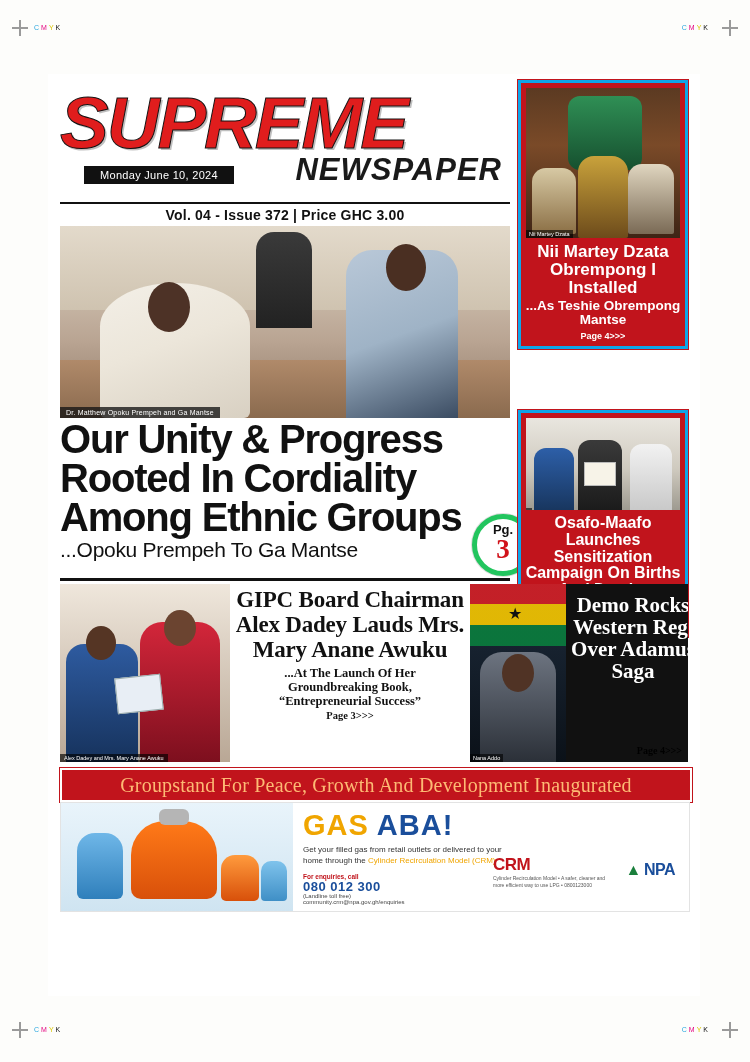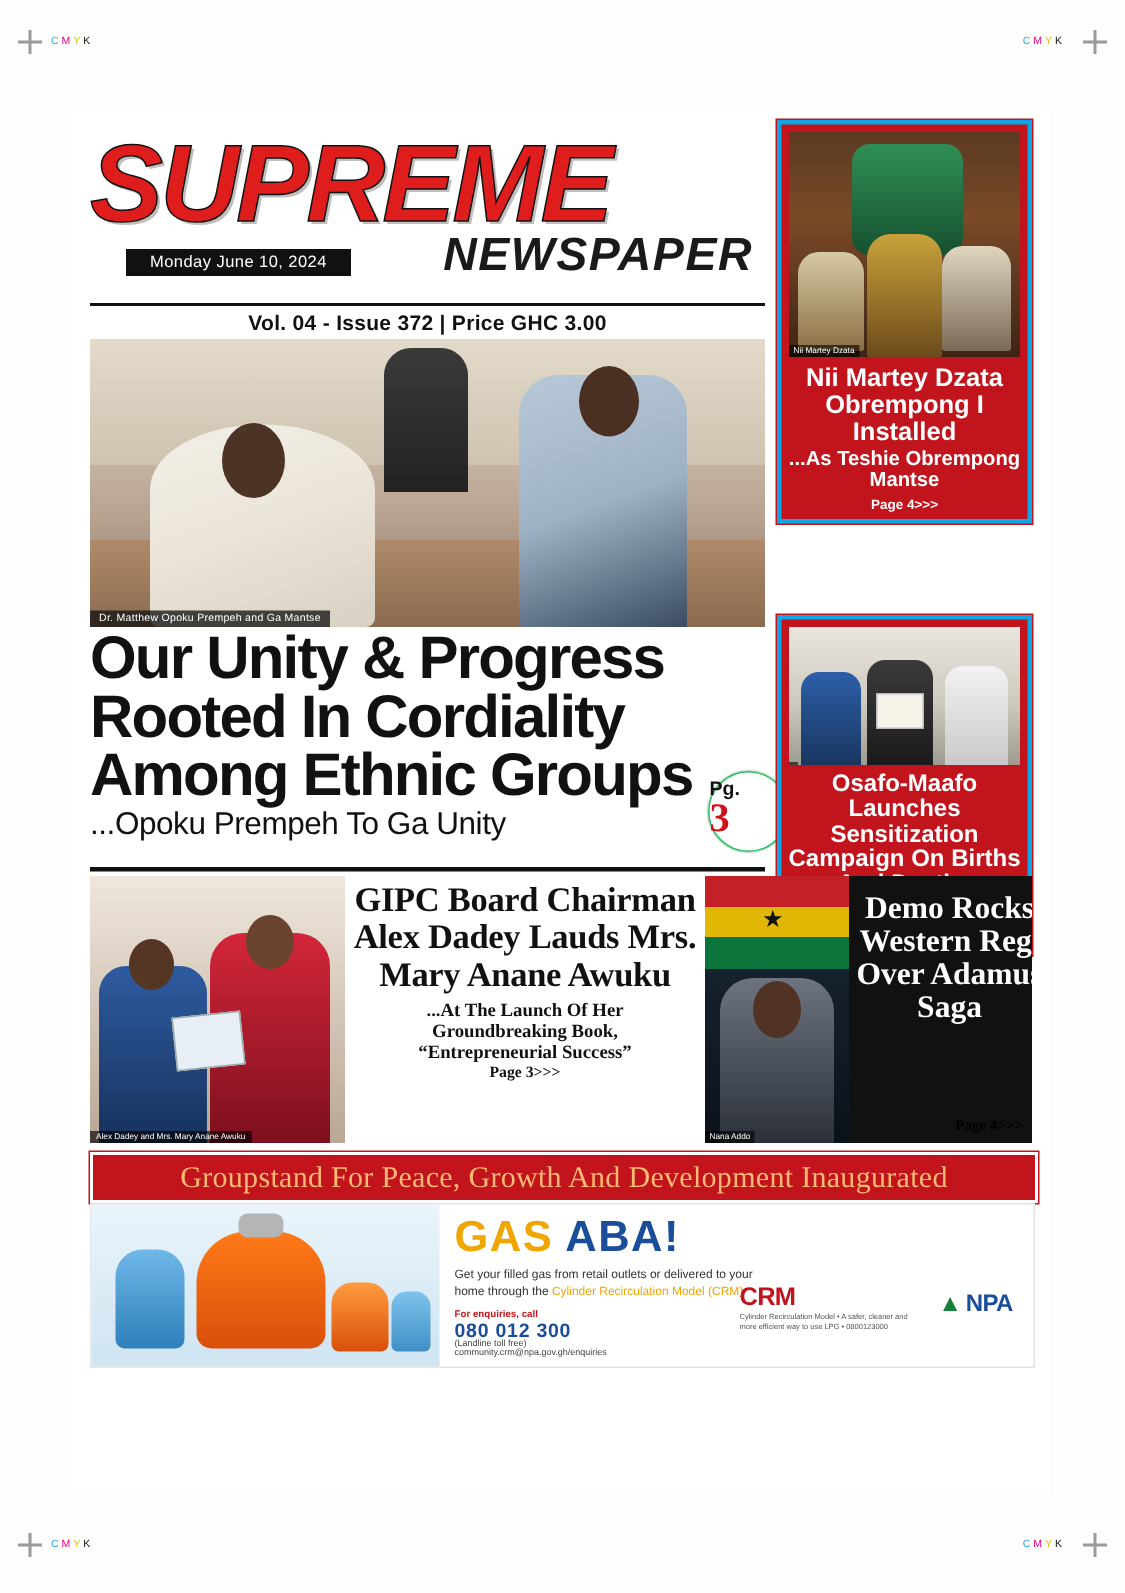--- a/index.html
+++ b/index.html
@@ -203,22 +203,23 @@
     border-top: 3px solid #111;
   }
   .pg-badge {
     position: absolute;
     left: 424px;
     top: 440px;
     width: 52px;
     height: 52px;
     border-radius: 50%;
     background: #fff;
-    border: 1px solid #22c55e;
+    border: 5px solid #22c55e;
     box-shadow: 0 0 0 1px #ddd;
+    text-align: center;
   }
   .pg-badge .pg-word {
     font-size: 13px;
     font-weight: bold;
     color: #111;
     display:block;
     margin-top: 4px;
     line-height: 1;
   }
   .pg-badge .pg-num {
@@ -482,21 +483,21 @@
       <div class="lp-figure-back"></div>
       <div class="lp-person-left"></div>
       <div class="lp-head-left"></div>
       <div class="lp-person-right"></div>
       <div class="lp-head-right"></div>
       <div class="lp-caption">Dr. Matthew Opoku Prempeh and Ga Mantse</div>
     </div>
 
     <div class="headline-block">
       <h1 class="headline">Our Unity &amp; Progress Rooted In Cordiality Among Ethnic Groups</h1>
-      <div class="kicker">...Opoku Prempeh To Ga Unity</div>
+      <div class="kicker">...Opoku Prempeh To Ga Mantse</div>
     </div>
     <div class="rule-under"></div>
     <div class="pg-badge">
       <span class="pg-word">Pg.</span>
       <span class="pg-num">3</span>
     </div>
 
     <div class="box-red" style="position:absolute; left:470px; top:6px; width:164px;">
       <div class="rb-photo">
         <div class="rb1-bg"></div>

